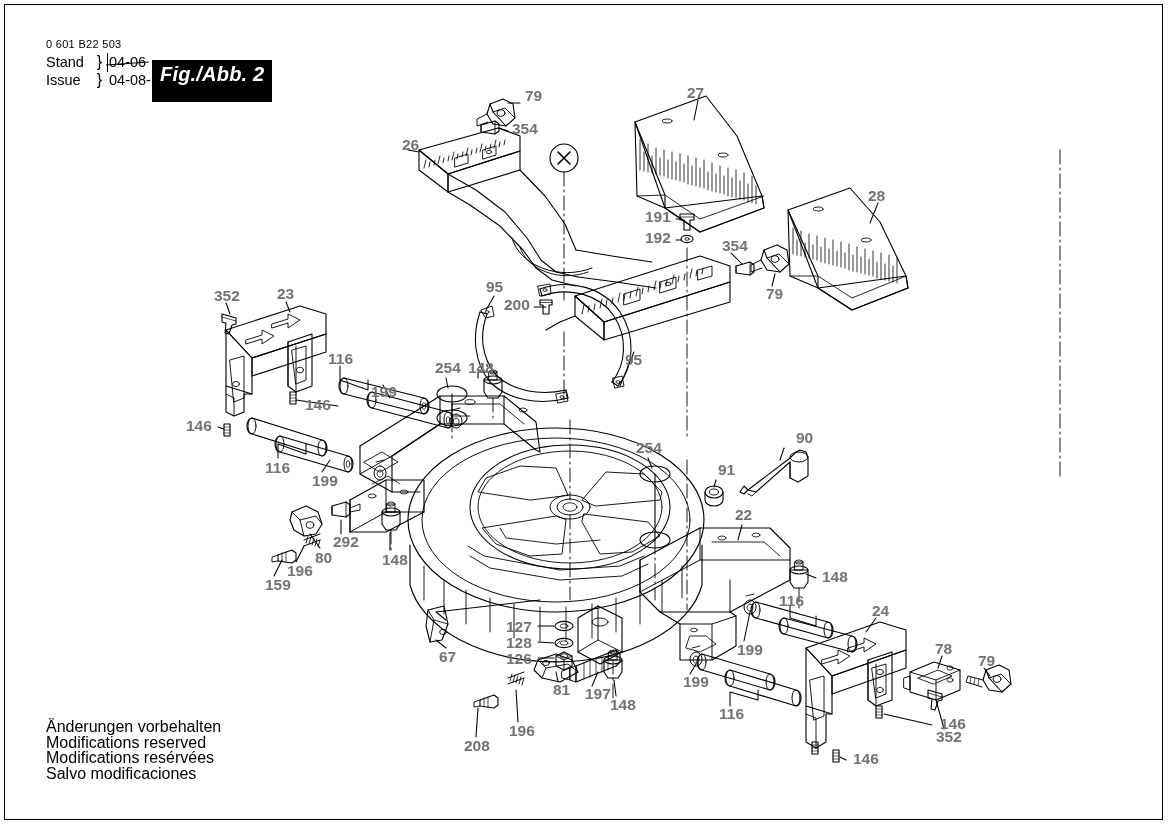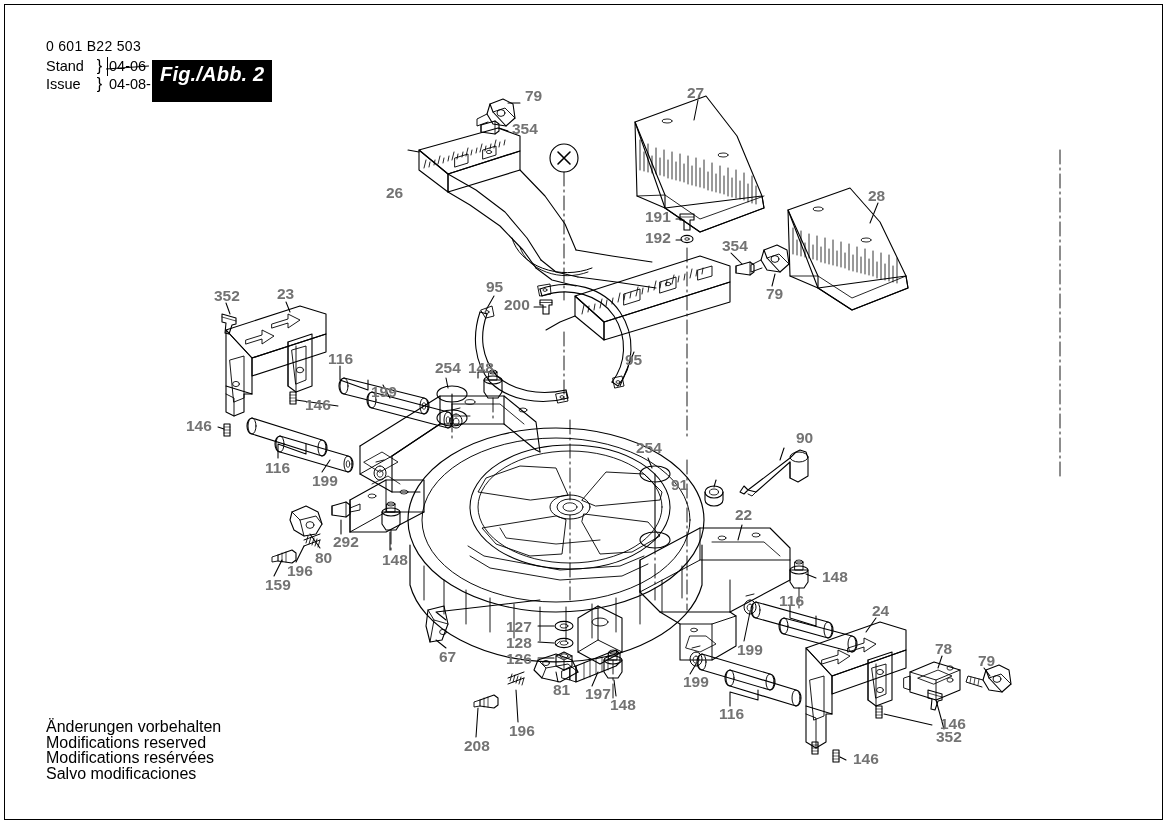--- a/index.html
+++ b/index.html
@@ -28,21 +28,21 @@
     pointer-events: none;
   }
 
   
   #header {
     position: absolute;
     left: 46px; top: 38px;
     width: 260px;
   }
   #catalog-number {
-    font-size: 14px;
+    font-size: 11px;
     letter-spacing: 0.3px;
     white-space: nowrap;
   }
   #revision-rows {
     margin-top: 3px;
     position: relative;
     font-size: 14.5px;
     line-height: 17px;
   }
   .rev-row {
@@ -820,42 +820,42 @@
         <path d="M944,729 L936,700"></path>
         <path d="M846,760 L840,757"></path>
       </g>
     </g>
   </svg>
   </div>
 
   <div id="callout-layer">
     <div class="callout" style="left:525px; top:88px;">79</div>
     <div class="callout" style="left:512px; top:121px;">354</div>
-    <div class="callout" style="left:386px; top:137px;margin-top:48px;">26</div>
+    <div class="callout" style="left:402px; top:137px;">26</div>
     <div class="callout" style="left:687px; top:85px;">27</div>
     <div class="callout" style="left:868px; top:188px;">28</div>
     <div class="callout" style="left:645px; top:209px;">191</div>
     <div class="callout" style="left:645px; top:230px;">192</div>
     <div class="callout" style="left:722px; top:238px;">354</div>
     <div class="callout" style="left:766px; top:286px;">79</div>
     <div class="callout" style="left:486px; top:279px;">95</div>
     <div class="callout" style="left:504px; top:297px;">200</div>
     <div class="callout" style="left:625px; top:352px;">95</div>
     <div class="callout" style="left:214px; top:288px;">352</div>
     <div class="callout" style="left:277px; top:286px;">23</div>
     <div class="callout" style="left:328px; top:351px;">116</div>
     <div class="callout" style="left:371px; top:384px;">199</div>
     <div class="callout" style="left:305px; top:397px;">146</div>
     <div class="callout" style="left:186px; top:418px;">146</div>
     <div class="callout" style="left:265px; top:460px;">116</div>
     <div class="callout" style="left:312px; top:473px;">199</div>
     <div class="callout" style="left:435px; top:360px;">254</div>
     <div class="callout" style="left:468px; top:360px;">148</div>
     <div class="callout" style="left:636px; top:440px;">254</div>
-    <div class="callout" style="left:671px; top:462px;margin-top:15px;">91</div>
+    <div class="callout" style="left:718px; top:462px;">91</div>
     <div class="callout" style="left:776px; top:430px;margin-left:20px;">90</div>
     <div class="callout" style="left:735px; top:507px;">22</div>
     <div class="callout" style="left:315px; top:550px;">80</div>
     <div class="callout" style="left:333px; top:534px;">292</div>
     <div class="callout" style="left:287px; top:563px;">196</div>
     <div class="callout" style="left:265px; top:577px;">159</div>
     <div class="callout" style="left:382px; top:552px;">148</div>
     <div class="callout" style="left:439px; top:649px;">67</div>
     <div class="callout" style="left:506px; top:619px;">127</div>
     <div class="callout" style="left:506px; top:635px;">128</div>

